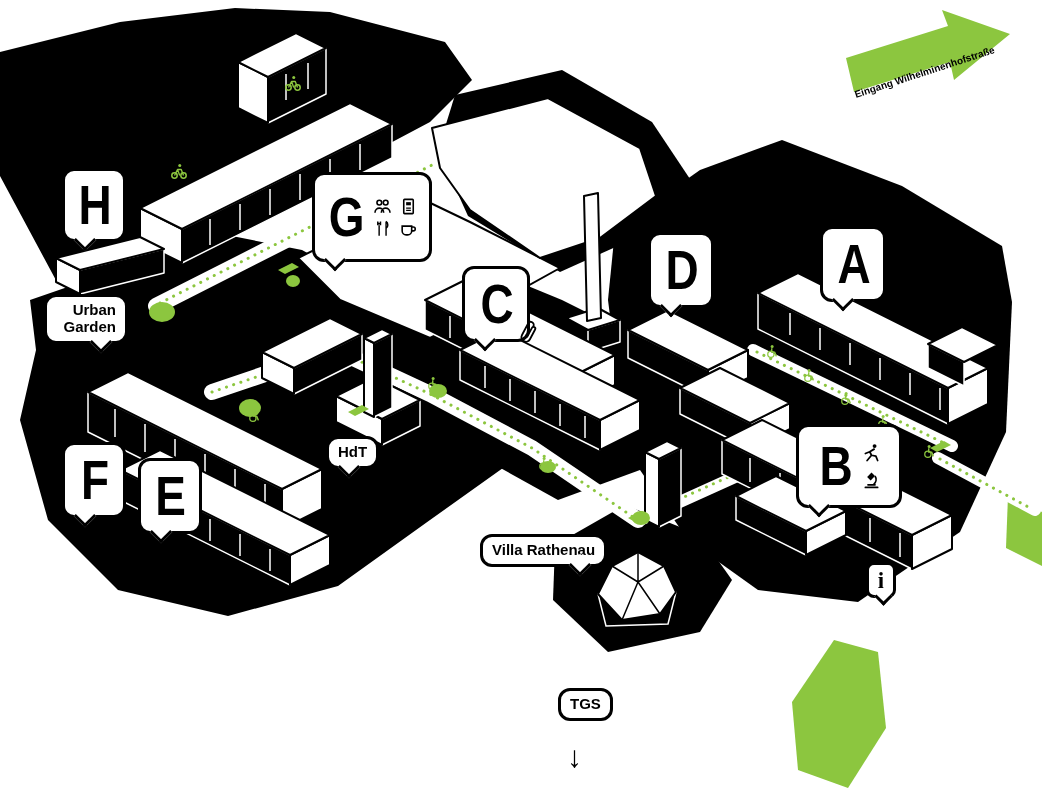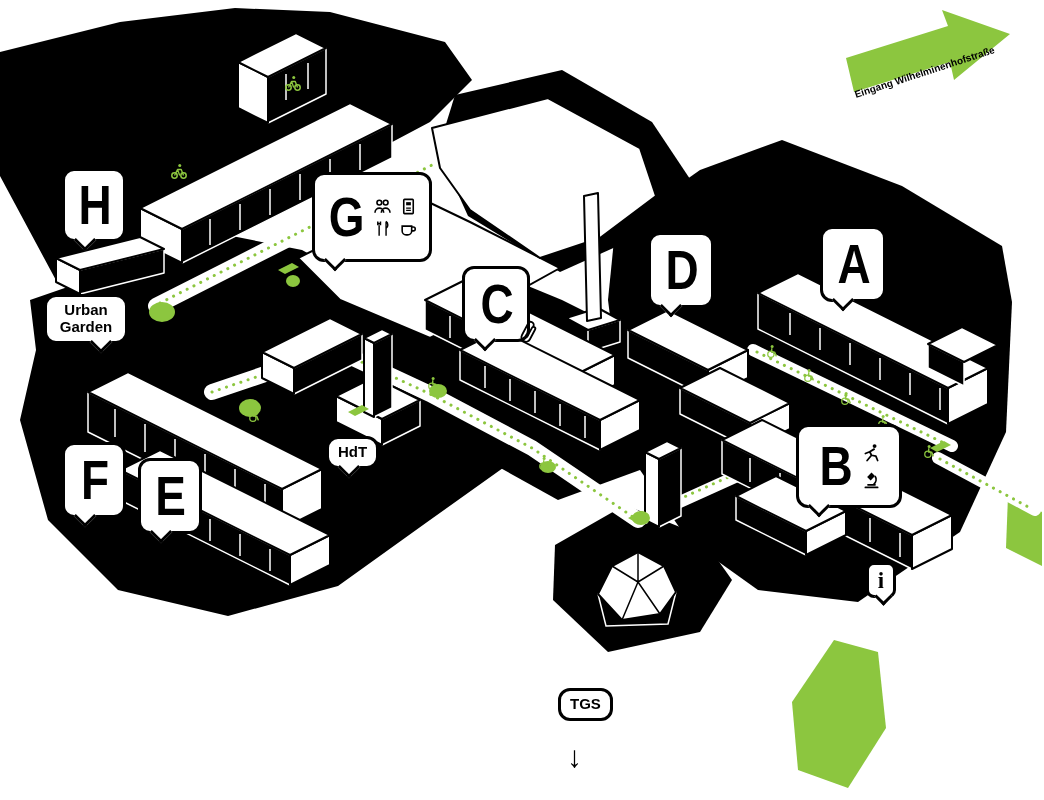--- a/index.html
+++ b/index.html
@@ -22,21 +22,21 @@
   
   .bubble{position:absolute;z-index:2;background:#fff;border:3px solid #000;border-radius:12px;
           display:flex;align-items:center;justify-content:center;box-sizing:border-box;color:#000;}
   .bubble::after{content:"";position:absolute;width:13px;height:13px;background:#fff;
           border-right:3px solid #000;border-bottom:3px solid #000;transform:rotate(45deg);
           bottom:-9px;left:12px;}
   .bubble.tail-right::after{left:auto;right:16px;}
   .bubble.no-tail::after{display:none;}
   .bubble.info-b::after{left:8px;width:10px;height:10px;bottom:-8px;}
   .big-letter{font-size:56px;font-weight:700;line-height:1;transform:scaleX(.82);letter-spacing:-2px;}
-  .bubble.text{font-size:15px;font-weight:700;padding:5px 9px;text-align:center;line-height:1.12;}
+  .bubble.text{font-size:15px;font-weight:700;padding:5px 9px;text-align:right;line-height:1.12;}
   .icon-grid{display:grid;grid-template-columns:20px 20px;gap:3px 6px;margin-left:7px;}
   .icon-col{display:flex;flex-direction:column;gap:5px;margin-left:7px;}
   .mini-icon{display:block;}
   .clip{position:absolute;}
   .glyph-arrow{position:absolute;z-index:2;font-size:30px;font-weight:700;color:#000;line-height:1;}
   .info-i{font-family:"Liberation Serif",serif;font-size:23px;font-weight:700;line-height:1;}
   .banner-text{font-size:10px;font-weight:700;fill:#000;}
 </style>
 </head>
 <body>
@@ -325,20 +325,23 @@
   </div>
 
   <div class="bubble text tail-right" style="left:44px;top:294px;width:84px">
     <span>Urban Garden</span>
   </div>
 
   <div class="bubble text" style="left:326px;top:436px">
     <span>HdT</span>
   </div>
 
+  <div class="bubble text tail-right" style="left:480px;top:534px;white-space:nowrap">
+    <span>Villa Rathenau</span>
+  </div>
 
   <div class="bubble text no-tail" style="left:558px;top:688px">
     <span>TGS</span>
   </div>
   <div class="glyph-arrow" style="left:567px;top:742px">↓</div>
 
   <div class="bubble info-b" style="left:866px;top:562px;width:30px;height:36px;border-radius:8px">
     <span class="info-i">i</span>
   </div>
 

